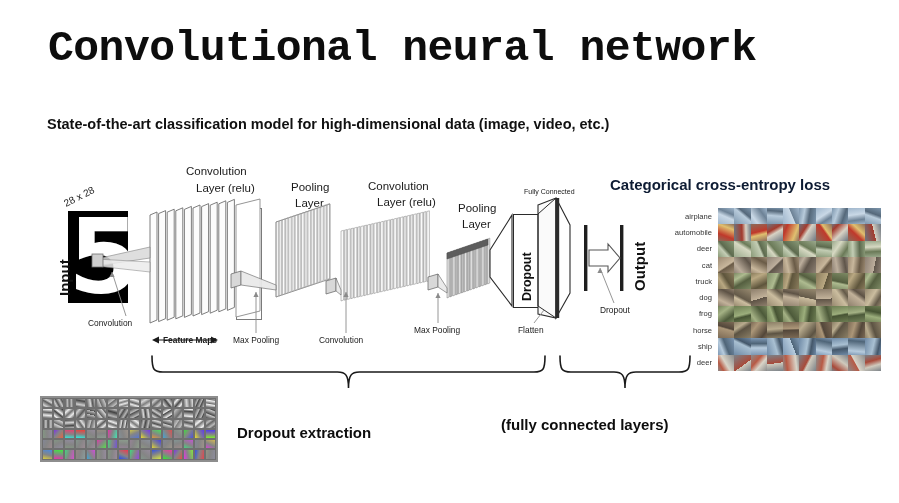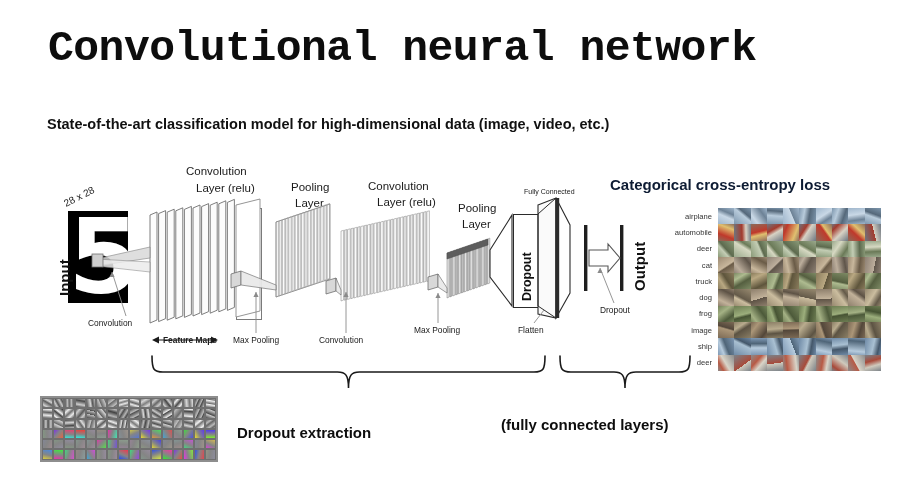--- a/index.html
+++ b/index.html
@@ -209,21 +209,21 @@
           <div class="cell" style="background: linear-gradient(71deg, rgb(109, 125, 82) 0%, rgb(156, 174, 124) 36%, rgb(71, 84, 52) 56%, rgb(109, 125, 82) 100%);"></div>
           <div class="cell" style="background: linear-gradient(55deg, rgb(116, 131, 90) 0%, rgb(164, 177, 132) 28%, rgb(77, 90, 58) 49%, rgb(116, 131, 90) 100%);"></div>
           <div class="cell" style="background: linear-gradient(99deg, rgb(109, 125, 82) 0%, rgb(156, 174, 124) 33%, rgb(71, 84, 52) 61%, rgb(109, 125, 82) 100%);"></div>
           <div class="cell" style="background: linear-gradient(74deg, rgb(116, 131, 90) 0%, rgb(164, 177, 132) 27%, rgb(77, 90, 58) 70%, rgb(116, 131, 90) 100%);"></div>
           <div class="cell" style="background: linear-gradient(170deg, rgb(109, 125, 82) 0%, rgb(156, 174, 124) 48%, rgb(71, 84, 52) 57%, rgb(109, 125, 82) 100%);"></div>
           <div class="cell" style="background: linear-gradient(172deg, rgb(116, 131, 90) 0%, rgb(164, 177, 132) 41%, rgb(77, 90, 58) 57%, rgb(116, 131, 90) 100%);"></div>
           <div class="cell" style="background: linear-gradient(12deg, rgb(109, 125, 82) 0%, rgb(156, 174, 124) 36%, rgb(71, 84, 52) 63%, rgb(109, 125, 82) 100%);"></div>
         </div>
       </div>
       <div class="row">
-        <div class="name">image</div>
+        <div class="name">horse</div>
         <div class="cells">
           <div class="cell" style="background: linear-gradient(16deg, rgb(124, 106, 85) 0%, rgb(171, 150, 120) 54%, rgb(83, 71, 58) 62%, rgb(124, 106, 85) 100%);"></div>
           <div class="cell" style="background: linear-gradient(147deg, rgb(139, 127, 102) 0%, rgb(185, 172, 142) 30%, rgb(92, 83, 67) 49%, rgb(139, 127, 102) 100%);"></div>
           <div class="cell" style="background: linear-gradient(127deg, rgb(124, 106, 85) 0%, rgb(171, 150, 120) 30%, rgb(83, 71, 58) 79%, rgb(124, 106, 85) 100%);"></div>
           <div class="cell" style="background: linear-gradient(175deg, rgb(139, 127, 102) 0%, rgb(185, 172, 142) 44%, rgb(92, 83, 67) 70%, rgb(139, 127, 102) 100%);"></div>
           <div class="cell" style="background: linear-gradient(178deg, rgb(124, 106, 85) 0%, rgb(171, 150, 120) 42%, rgb(83, 71, 58) 51%, rgb(124, 106, 85) 100%);"></div>
           <div class="cell" style="background: linear-gradient(130deg, rgb(139, 127, 102) 0%, rgb(185, 172, 142) 24%, rgb(92, 83, 67) 78%, rgb(139, 127, 102) 100%);"></div>
           <div class="cell" style="background: linear-gradient(71deg, rgb(124, 106, 85) 0%, rgb(171, 150, 120) 38%, rgb(83, 71, 58) 48%, rgb(124, 106, 85) 100%);"></div>
           <div class="cell" style="background: linear-gradient(127deg, rgb(139, 127, 102) 0%, rgb(185, 172, 142) 29%, rgb(92, 83, 67) 46%, rgb(139, 127, 102) 100%);"></div>
           <div class="cell" style="background: linear-gradient(106deg, rgb(124, 106, 85) 0%, rgb(171, 150, 120) 36%, rgb(83, 71, 58) 68%, rgb(124, 106, 85) 100%);"></div>

